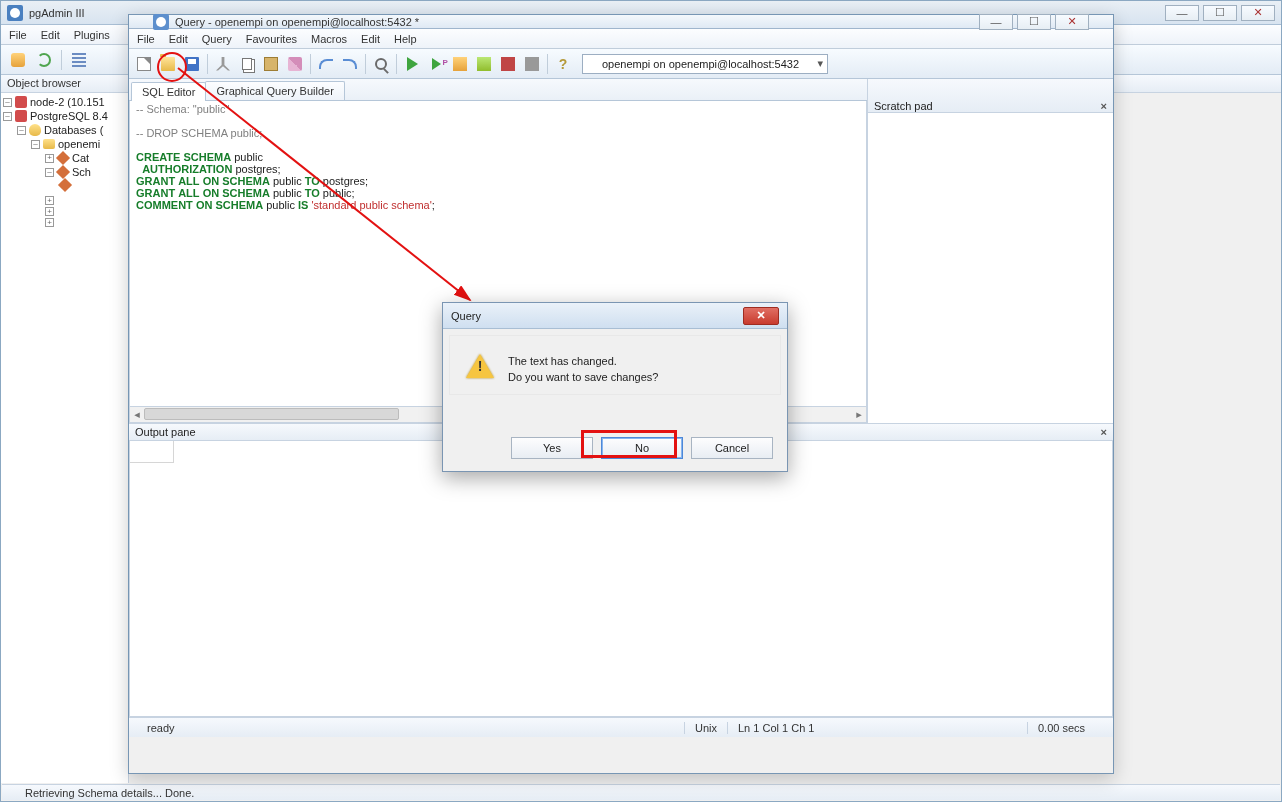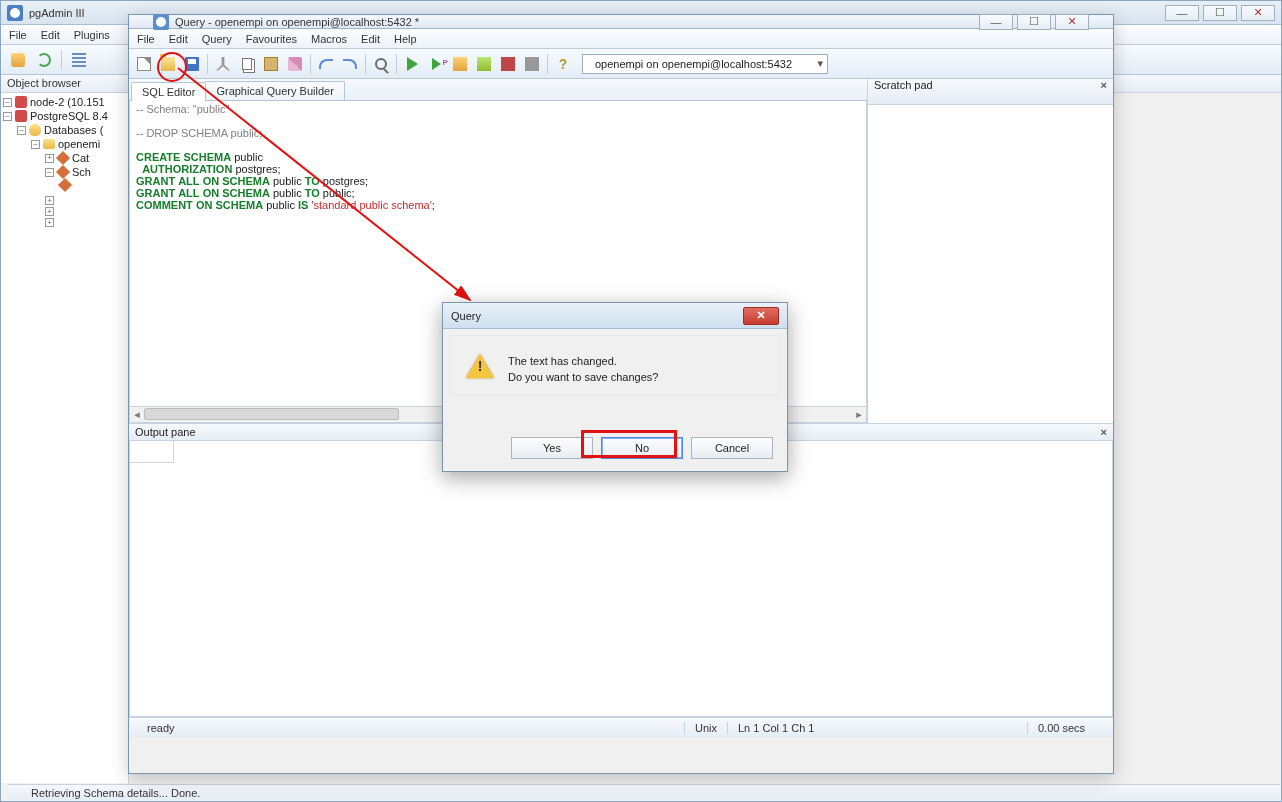--- a/index.html
+++ b/index.html
@@ -57,57 +57,57 @@
                      border-bottom:1px solid #c7d3e1; padding:2px 6px; color:#333;}
   .body-row { display:flex; height:calc(100% - 24px - 20px - 30px - 18px - 18px); }
   .tree-pane { width:128px; background:#fff; border-right:1px solid #c7d3e1; overflow:hidden; padding:2px 0; font-size:11px; }
   .tree-pane .tn { white-space:nowrap; padding:1px 2px; display:flex; align-items:center; gap:3px;}
   .tree-pane .tn .exp{width:9px;height:9px;border:1px solid #999;display:inline-flex;align-items:center;justify-content:center;font-size:8px;line-height:1;color:#666;background:#fff;}
   .tree-pane .dbico{width:12px;height:10px;background:linear-gradient(#ffe18a,#e7b949);border-radius:2px;display:inline-block;}
   .tree-pane .srv{width:12px;height:12px;background:#d24b4b;display:inline-block;border-radius:2px;}
   .tree-pane .cyl{width:12px;height:12px;background:linear-gradient(#ffe18a,#e7b949);border-radius:50% 50% 40% 40%;display:inline-block;}
   .tree-pane .diamond{width:10px;height:10px;background:#d46f3a;transform:rotate(45deg);display:inline-block;margin:0 1px;}
 
-  .statusbar { position:absolute; left:7px; right:1px; bottom:1px; height:16px;
+  .statusbar { position:absolute; left:1px; right:1px; bottom:1px; height:16px;
                background:linear-gradient(#f6f9fd,#e6edf5); border-top:1px solid #c7d3e1;
                padding:2px 23px; color:#333; }
 
   
   .query-win { position:absolute; left:128px; top:14px; width:986px; height:760px;
                border:1px solid #7796b4; background:#f0f0f0; box-shadow:0 5px 18px rgba(0,0,0,.2);}
   .q-title { height:14px; display:flex; align-items:center; padding:0 24px;
              background:linear-gradient(#f4f8fc,#dfe9f4); border-bottom:1px solid #9fb5cd;}
   .q-title .ticon{background:#5d8fcd;}
   .q-menus{height:20px;}
   .q-tools{height:30px; display:flex; align-items:center; gap:2px; padding:0 4px;
            background:linear-gradient(#f7fbff,#e3ecf5); border-bottom:1px solid #b5c6d8;}
   .conn-dd { margin-left:6px; flex:0 0 246px; height:20px; border:1px solid #9caec2; background:#fff;
-             display:flex; align-items:center; padding:0 12px; position:relative; font-size:11px;}
+             display:flex; align-items:center; padding:0 19px; position:relative; font-size:11px;}
   .conn-dd::after{content:"▾"; position:absolute; right:4px; color:#555;}
 
   .q-body{display:flex; height:344px;}
   .editors{display:flex;flex-direction:column;flex:1;}
   .tabstrip{height:22px; display:flex; align-items:flex-end; background:linear-gradient(#f6f9fd,#eaf0f7);
             border-bottom:1px solid #b5c6d8; padding-left:2px;}
   .tab { padding:3px 10px; border:1px solid #b5c6d8; border-bottom:none; background:linear-gradient(#fcfdff,#eef3f9);
          margin-right:-1px; color:#333; border-radius:2px 2px 0 0;}
   .tab.active{ background:#fff; position:relative; top:1px;}
   .sql-area{ flex:1; background:#fff; border:1px solid #c7d3e1; border-top:none; font-family:Consolas,monospace;
              font-size:12px; padding:2px 6px; white-space:pre; overflow:auto; position:relative;}
   .sql-area .cmt{color:#808080;}
   .sql-area .str{color:#c02f2f;}
   .sql-area .kw{color:#167d2a;font-weight:bold;}
   .sql-hscroll{height:16px;border:1px solid #c7d3e1;border-top:none;background:#f1f1f1;position:relative;}
   .sql-hscroll .thumb{position:absolute;left:14px;top:1px;height:12px;width:255px;background:#d8d8d8;border:1px solid #bcbcbc;border-radius:2px;}
   .sql-hscroll .arr{position:absolute;top:0;width:14px;height:14px;display:flex;align-items:center;justify-content:center;color:#777;}
   .sql-hscroll .arr.l{left:0;} .sql-hscroll .arr.r{right:0;}
 
   .scratch{ width:246px; display:flex; flex-direction:column; border-left:1px solid #c7d3e1;}
-  .scratch .hdr{ height:26px; background:linear-gradient(#f6f9fd,#e6edf5); border-bottom:1px solid #c7d3e1;
-                 display:flex; align-items:flex-start; padding:0 6px; justify-content:space-between;}
+  .scratch .hdr{ height:34px; background:linear-gradient(#f6f9fd,#e6edf5); border-bottom:1px solid #c7d3e1;
+                 display:flex; align-items:flex-end; padding:0 6px; justify-content:space-between;}
   .scratch .hdr .x{font-weight:bold;color:#555;}
   .scratch .body{flex:1;background:#fff;}
 
   .out-hdr{height:18px;background:linear-gradient(#f6f9fd,#e6edf5);border-top:1px solid #c7d3e1;border-bottom:1px solid #c7d3e1;
            display:flex;align-items:center;justify-content:space-between;padding:0 6px;}
   .out-hdr .x{font-weight:bold;color:#555;}
   .out-tabs{height:22px;}
   .out-body{height:276px;background:#fff;border:1px solid #c7d3e1;border-top:none; position:relative;}
   .out-body .cornercell{position:absolute;left:0;top:0;width:44px;height:22px;background:#fff;border-right:1px solid #d6d6d6;border-bottom:1px solid #d6d6d6;}
 

